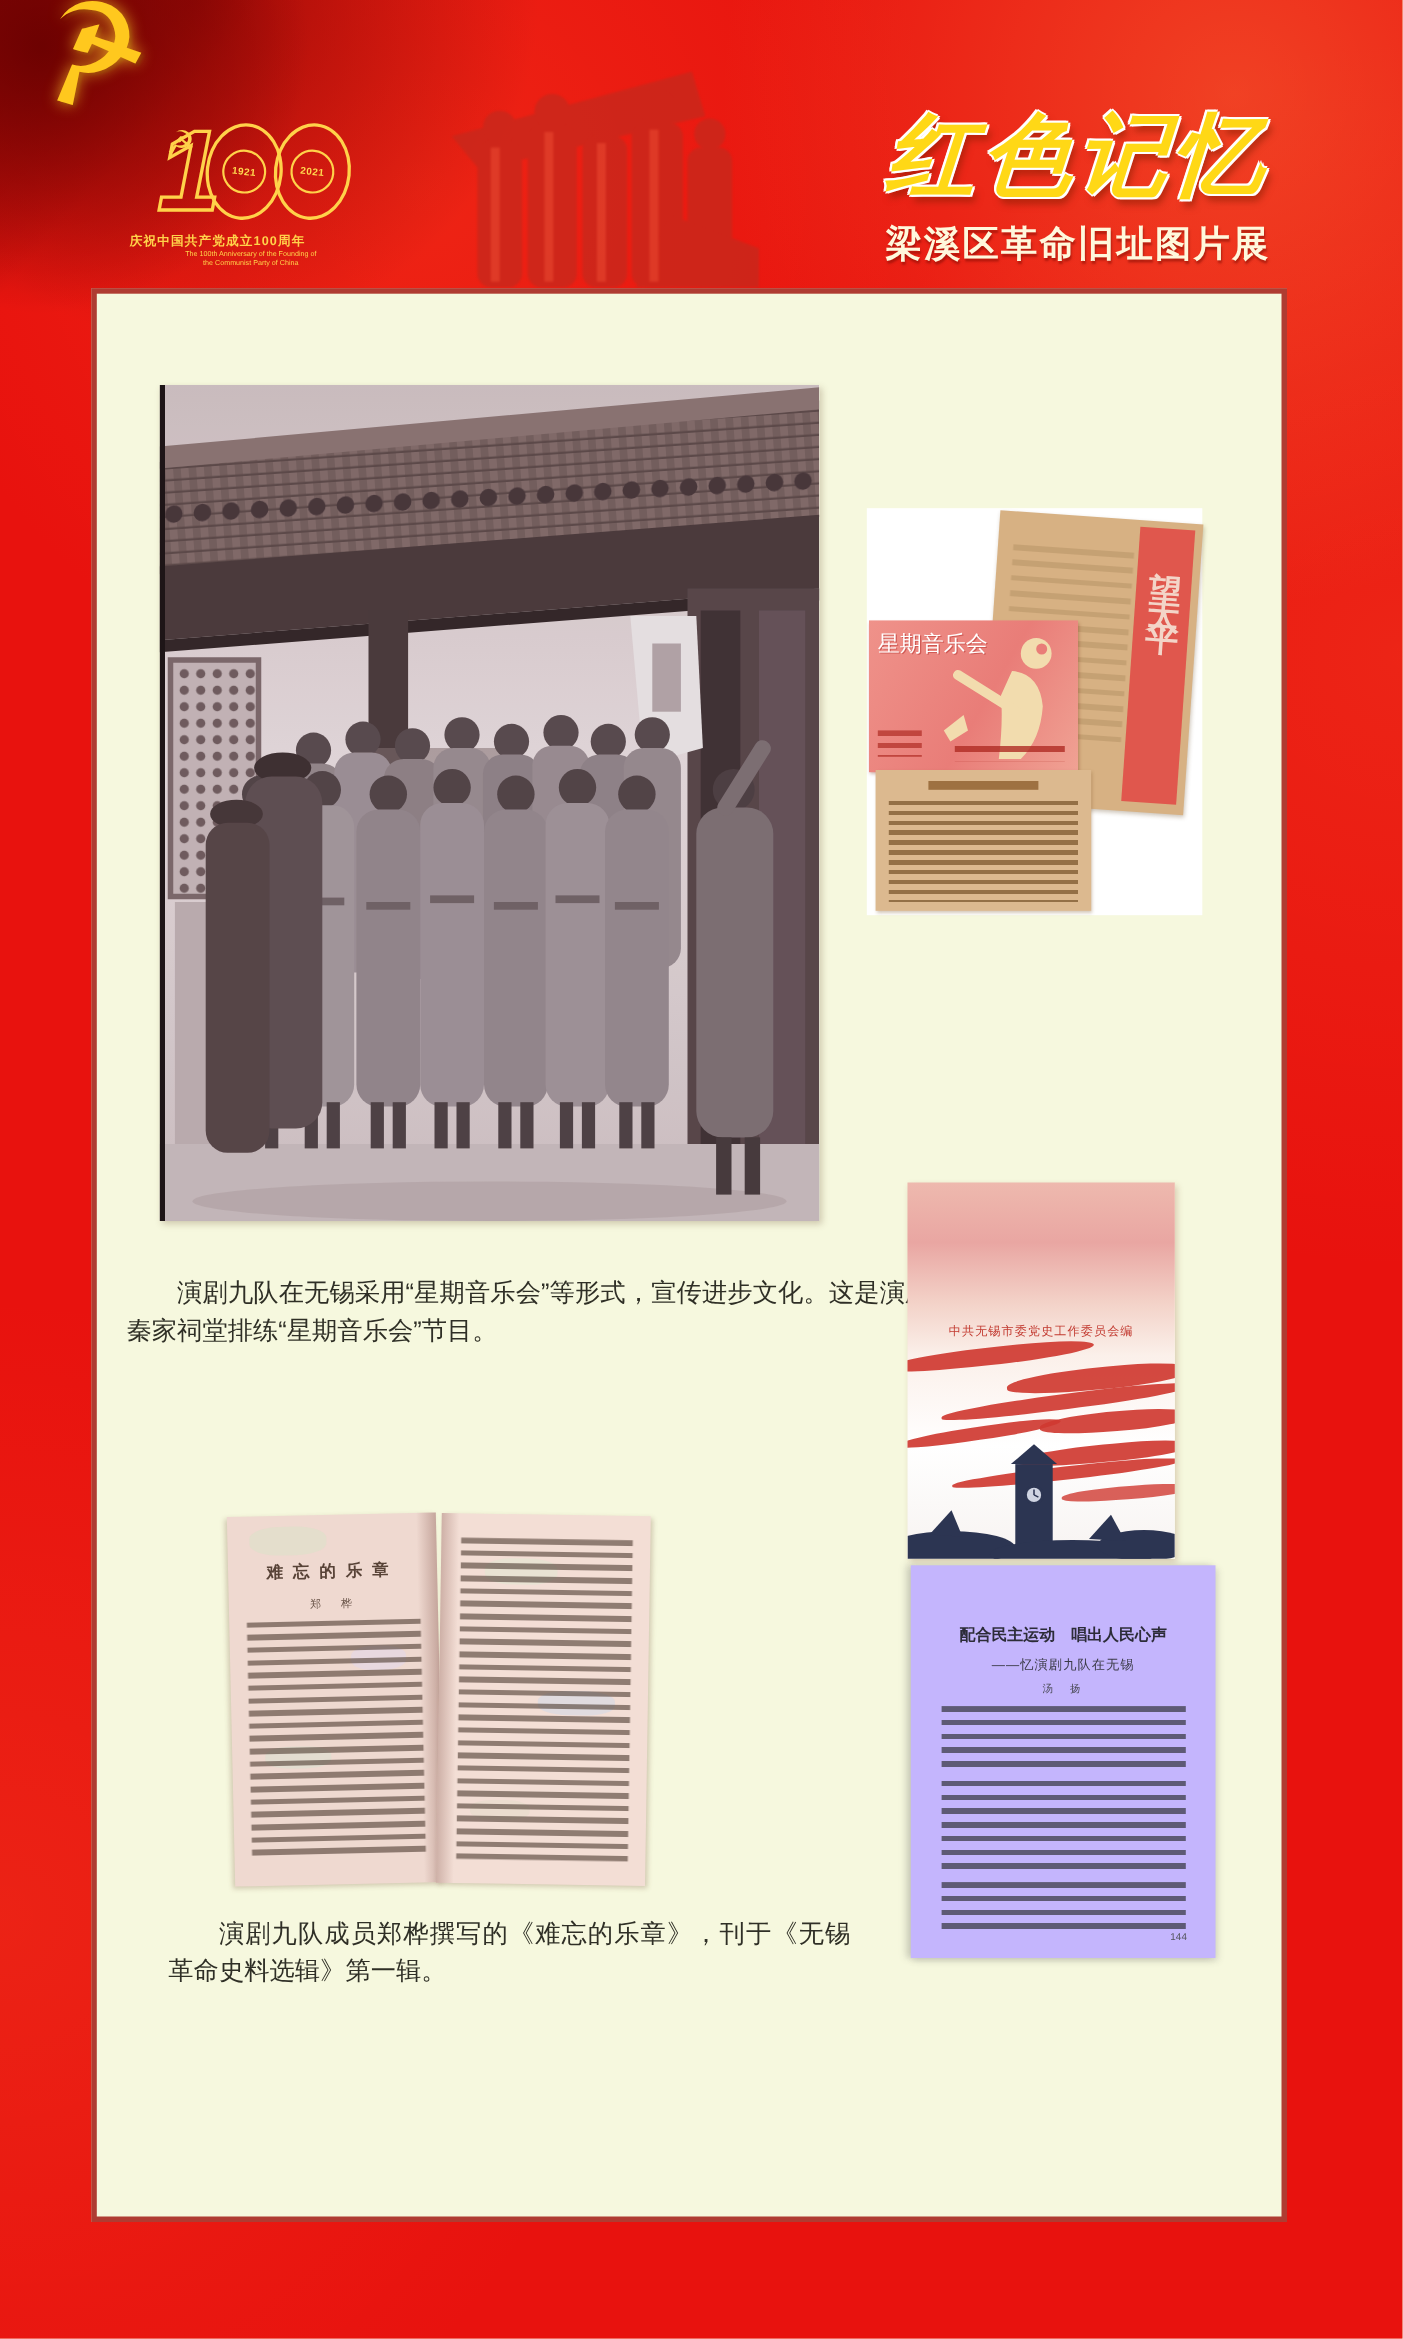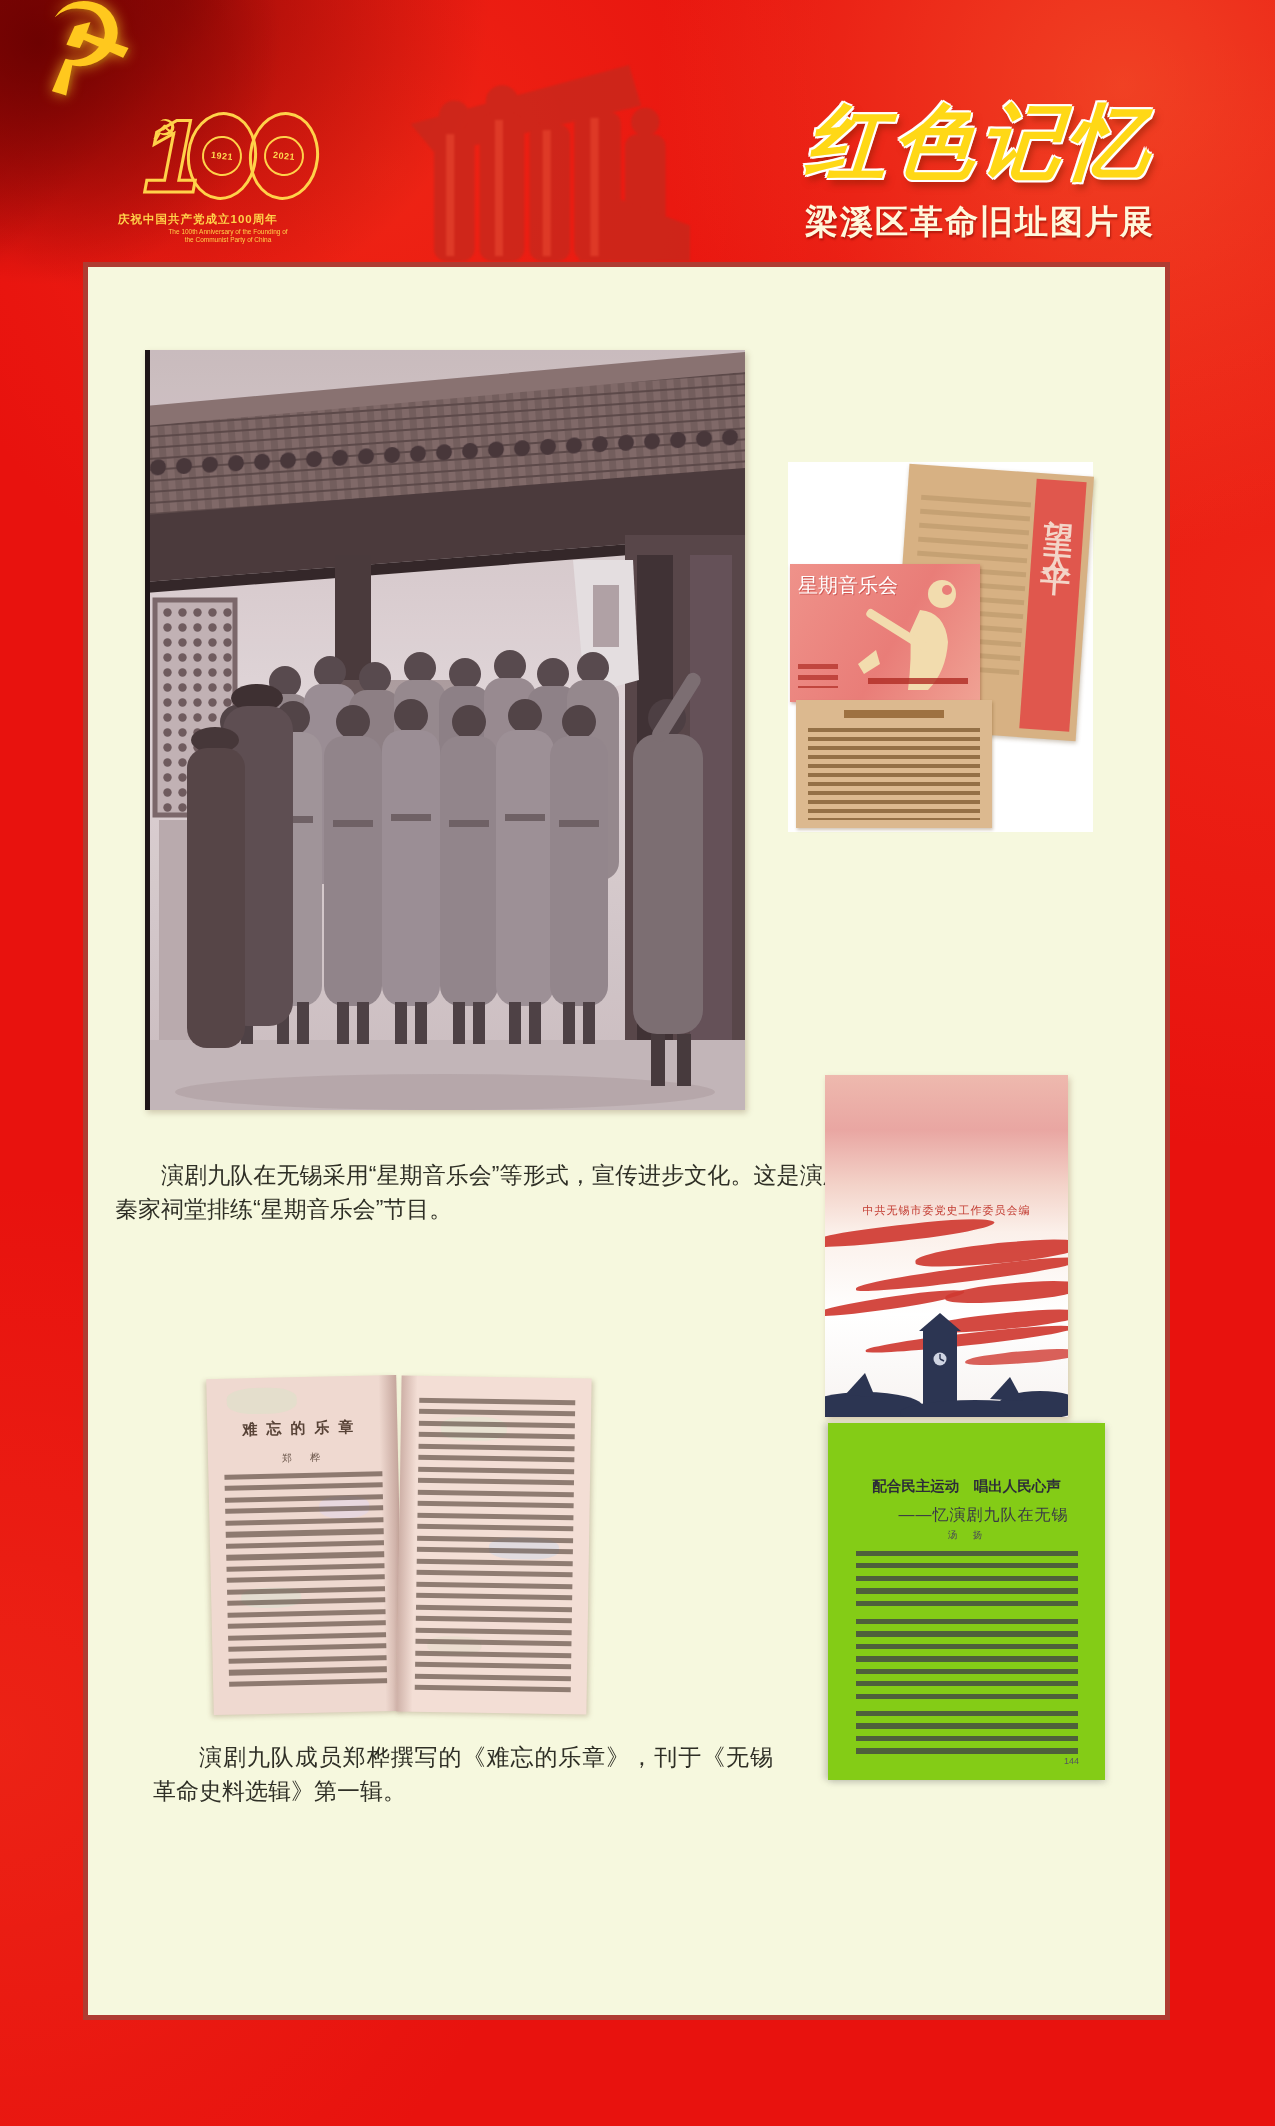--- a/index.html
+++ b/index.html
@@ -84,24 +84,24 @@
   .pageL,.pageR{position:absolute;top:0;width:190px;height:336px;box-sizing:border-box;}
   .pageL{left:0;background:#efd9d0;transform:rotate(-1.3deg);box-shadow:-2px 2px 5px rgba(100,60,40,.25);}
   .pageR{left:189px;background:#f3ded5;transform:rotate(0.9deg);box-shadow:2px 2px 5px rgba(100,60,40,.25);}
   .gutterL{right:0;top:0;width:18px;height:100%;background:linear-gradient(to right,rgba(120,70,60,0),rgba(120,70,60,.35));}
   .gutterR{left:0;top:0;width:16px;height:100%;background:linear-gradient(to left,rgba(120,70,60,0),rgba(120,70,60,.3));}
   .bk-title{left:0;top:42px;width:100%;text-align:center;font-size:15px;font-weight:bold;
     letter-spacing:9px;color:#584337;}
   .bk-author{left:0;top:74px;width:100%;text-align:center;font-size:10px;letter-spacing:4px;color:#6b564a;}
   .patch{border-radius:40%;opacity:.5;}
   
-  .article{left:740px;top:1156px;width:277px;height:357px;background:#84cc16;
+  .article{left:740px;top:1156px;width:277px;height:357px;background:#c4b5fd;
     box-shadow:-4px 0 6px rgba(90,90,90,.25),2px 3px 6px rgba(90,90,90,.2);}
   .art-title{left:0;top:54px;width:100%;text-align:center;font-size:14.5px;font-weight:bold;color:#2c2c38;}
-  .art-sub{left:0;top:82px;width:100%;text-align:center;font-size:16px;color:#3a3a46;letter-spacing:1px;margin-left:17px;}
+  .art-sub{left:0;top:82px;width:100%;text-align:center;font-size:12px;color:#3a3a46;letter-spacing:1px;}
   .art-author{left:0;top:106px;width:100%;text-align:center;font-size:9.5px;color:#4a4a56;letter-spacing:3px;}
   .art-page-num{right:26px;bottom:14px;font-size:9px;color:#55555f;}
 </style>
 </head>
 <body>
 
 <div class="abs emblem">☭</div>
 
 <div class="abs logo100">
   <div class="abs logo-one">1</div>

